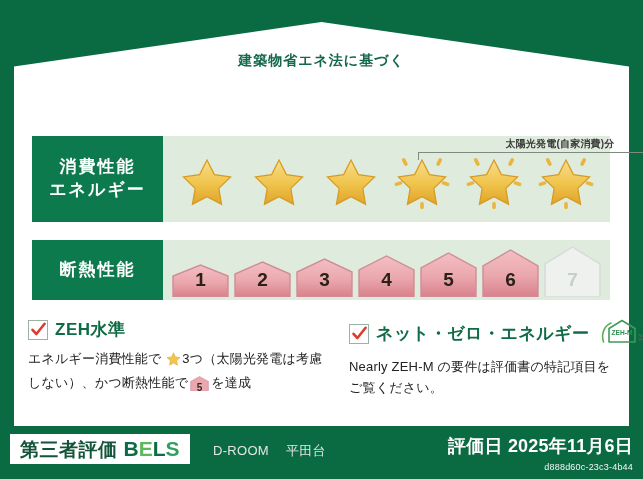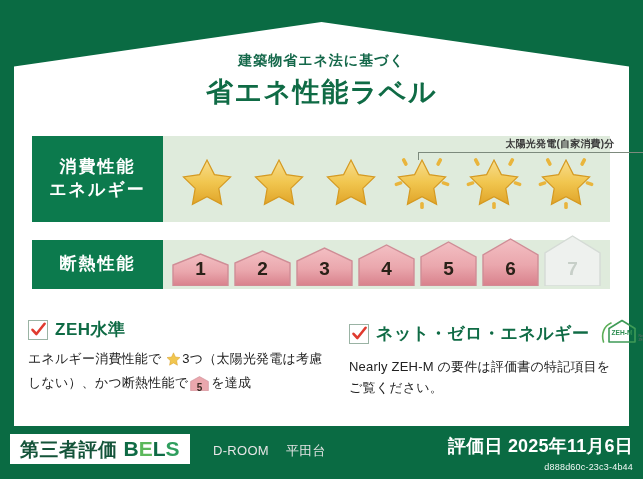--- a/index.html
+++ b/index.html
@@ -61,21 +61,21 @@
     background:#0c7a4d;color:#ffffff;
     display:flex;flex-direction:column;align-items:center;justify-content:center;
     font-weight:bold;font-size:17px;line-height:1.35;letter-spacing:2px;
     width:131px;
   }
   .row-body{
     background:#dfebdc;position:relative;flex:1;
   }
 
   #row-energy{left:32px;top:136px;width:578px;height:86px;}
-  #row-insul{left:32px;top:240px;width:578px;height:49px;border-radius:10px;}
+  #row-insul{left:32px;top:240px;width:578px;height:60px;border-radius:10px;}
 
   
   .stars{
     position:absolute;left:0;top:0;width:100%;height:100%;
     display:flex;align-items:center;justify-content:space-around;
     padding:0 8px;box-sizing:border-box;
   }
   .star-cell{position:relative;width:66px;height:66px;}
   .star-cell svg{position:absolute;left:0;top:0;}
 
@@ -168,21 +168,20 @@
 </head>
 <body>
 
 <div id="label">
 
 
   <div class="sheet"></div>
 
   <div class="title-wrap">
     <div class="title-sub">建築物省エネ法に基づく</div>
-    <div class="title-main">省エネ性能ラベル</div>
   </div>
 
   <div class="row" id="row-energy">
     <div class="row-label">
       <span>消費性能</span>
       <span>エネルギー</span>
     </div>
     <div class="row-body">
 
       <div class="solar-bracket">

